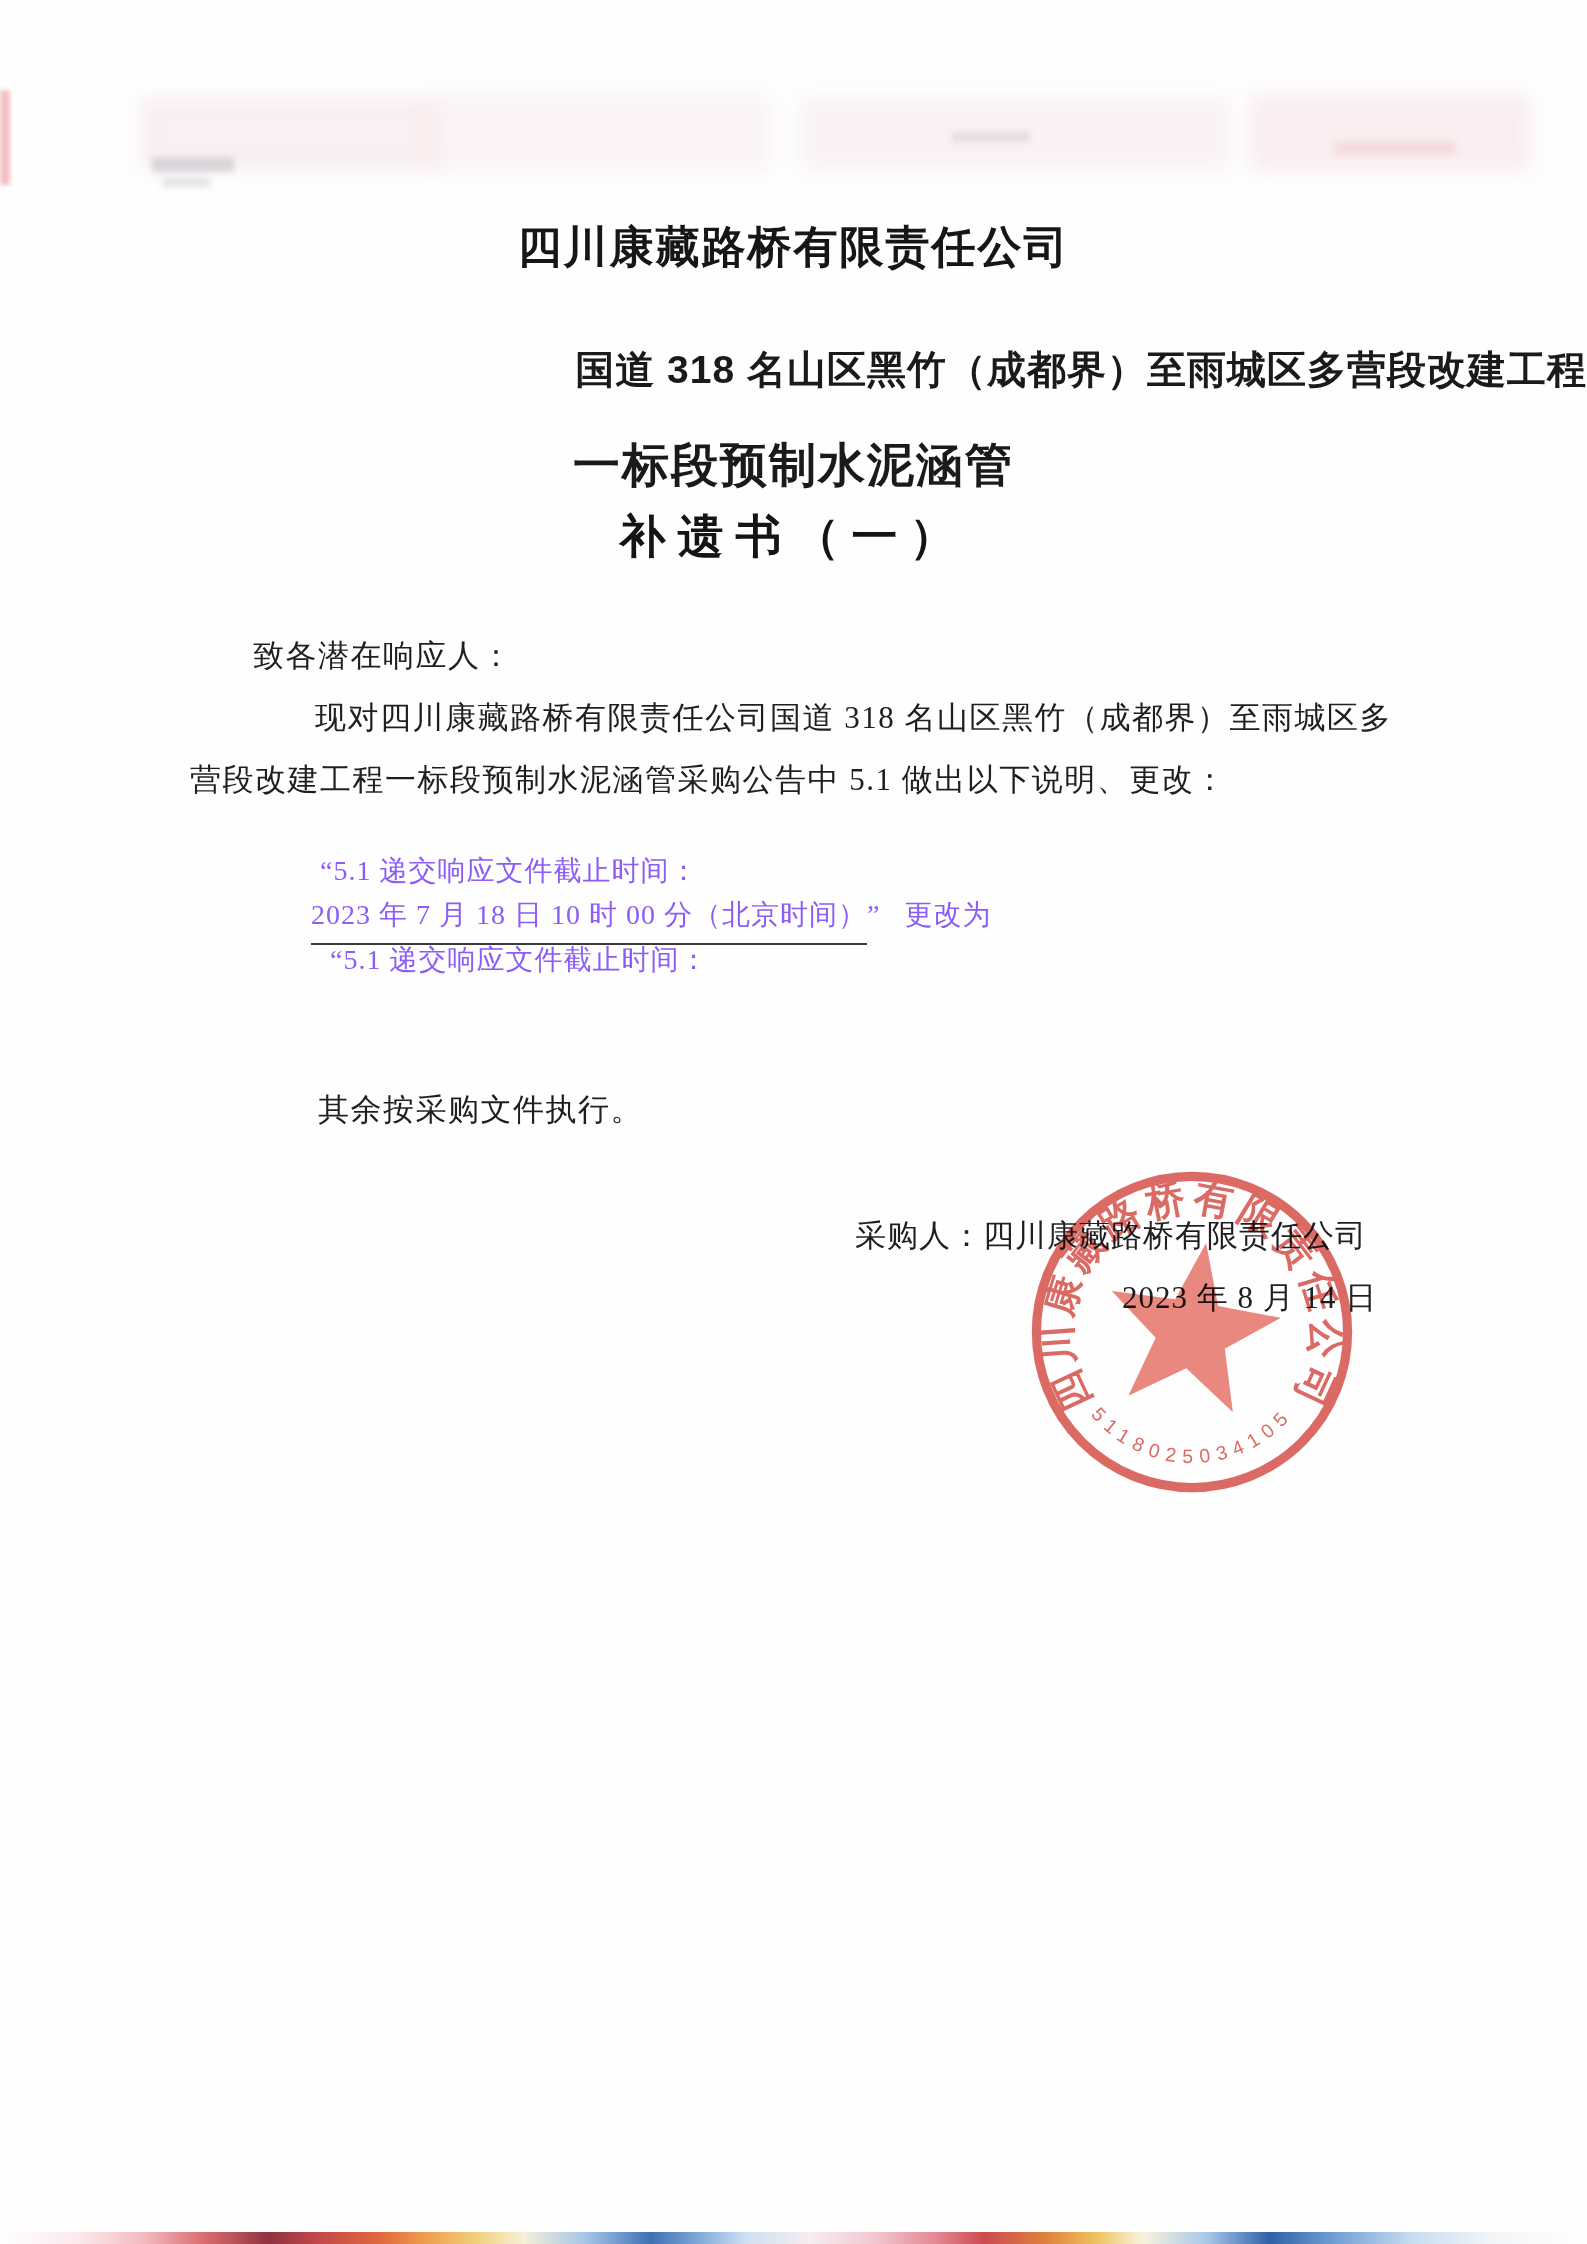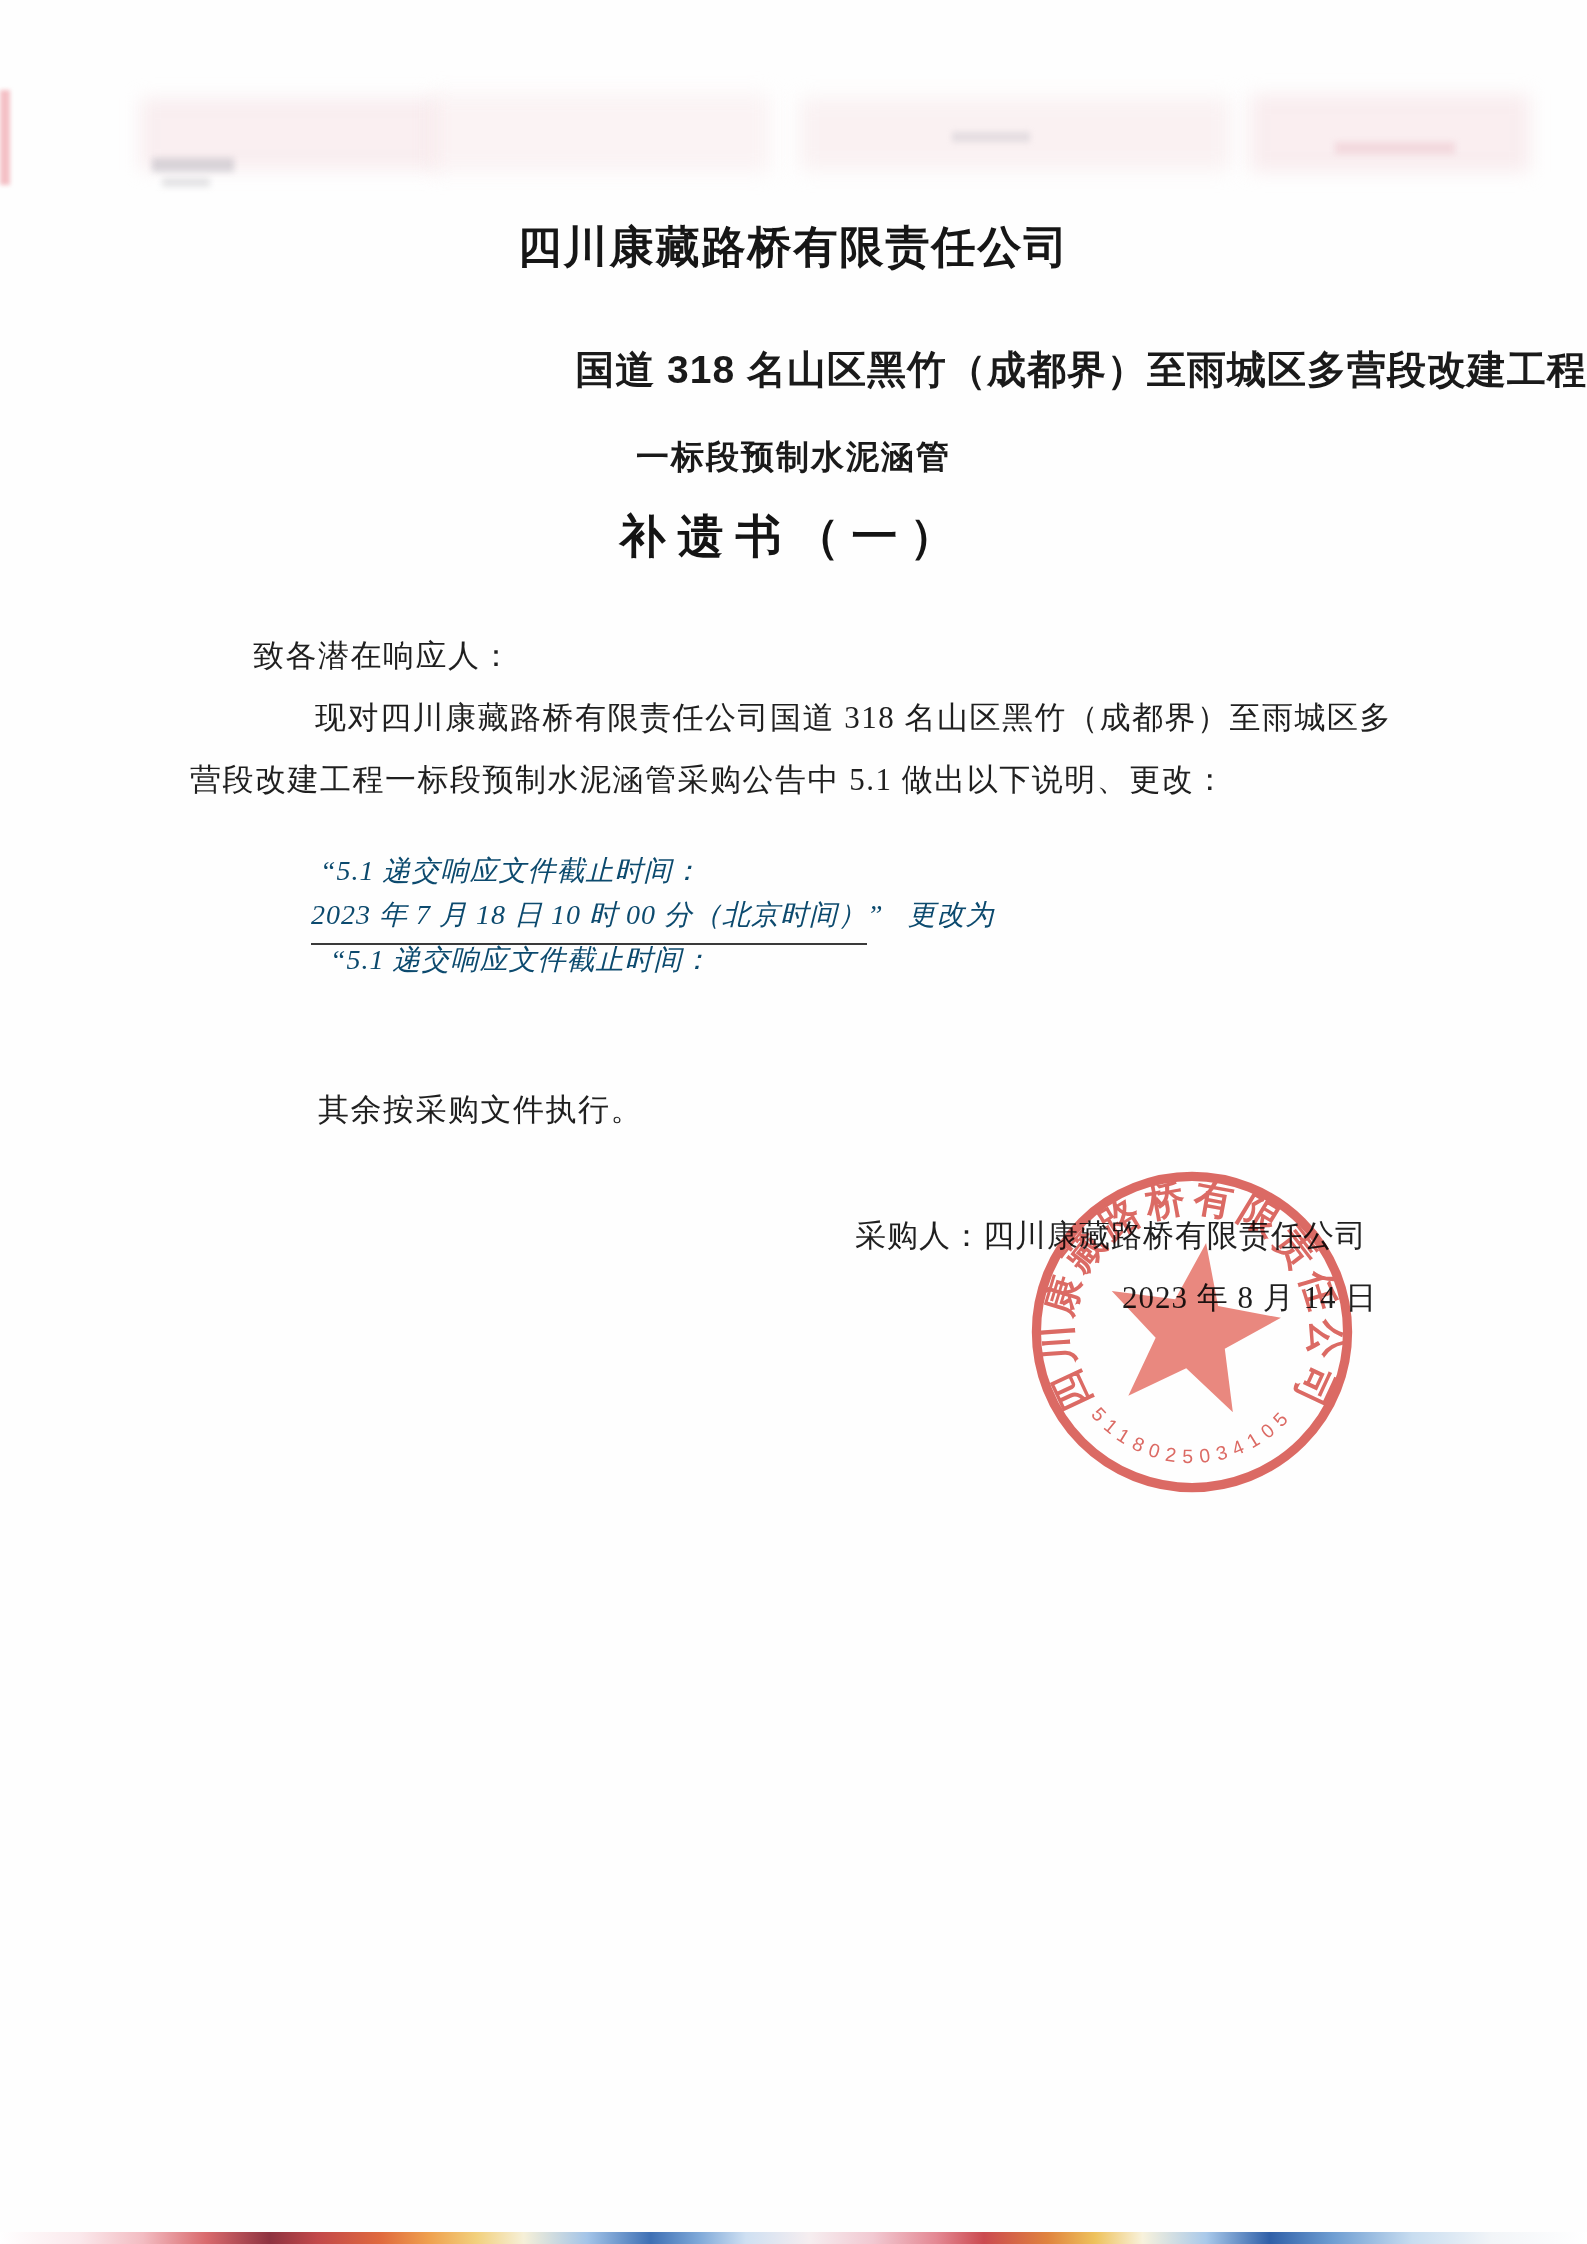--- a/index.html
+++ b/index.html
@@ -23,35 +23,35 @@
   }
   .project-line1 {
     left:0; top:348px; width:100%; text-align:right;
     font-family:"Liberation Sans", sans-serif;
     font-weight:700; font-size:39px; letter-spacing:1px;
     color:#1a1a1a;
   }
   .project-line2 {
     left:0; top:438px; width:100%; text-align:center;
     font-family:"Liberation Sans", sans-serif;
-    font-weight:700; font-size:33px; letter-spacing:2px;
+    font-weight:700; font-size:47px; letter-spacing:2px;
     color:#1a1a1a;
   }
   .addendum-title {
     left:0; top:510px; width:100%; text-align:center;
     font-family:"Liberation Sans", sans-serif;
     font-weight:700; font-size:46px; letter-spacing:12px;
     color:#141414;
   }
 
   .salutation   { left:253px; top:638px;  font-size:31px; letter-spacing:1.5px; }
   .para-l1      { left:315px; top:700px;  font-size:31px; letter-spacing:1.5px; }
   .para-l2      { left:190px; top:762px;  font-size:31px; letter-spacing:1.5px; }
 
-  .quote-line   { font-size:28px; letter-spacing:1px; color:#0c4a6e;font-style:italic; }
+  .quote-line   { font-size:28px; letter-spacing:1px; color:#8b5cf6; }
   .q1-l1        { left:320px; top:855px; }
   .q1-l2        { left:311px; top:899px; }
   .q2-l1        { left:330px; top:944px; }
   .q2-l2        { left:311px; top:989px; }
   .u            { border-bottom:2px solid #3a3a3a; padding-bottom:13px; }
   .suffix       { margin-left:24px; }
 
   .closing-line { left:318px; top:1092px; font-size:31px; letter-spacing:1.5px; }
 
   .sig-purchaser{ left:855px;  top:1218px; font-size:31px; letter-spacing:1px; }

